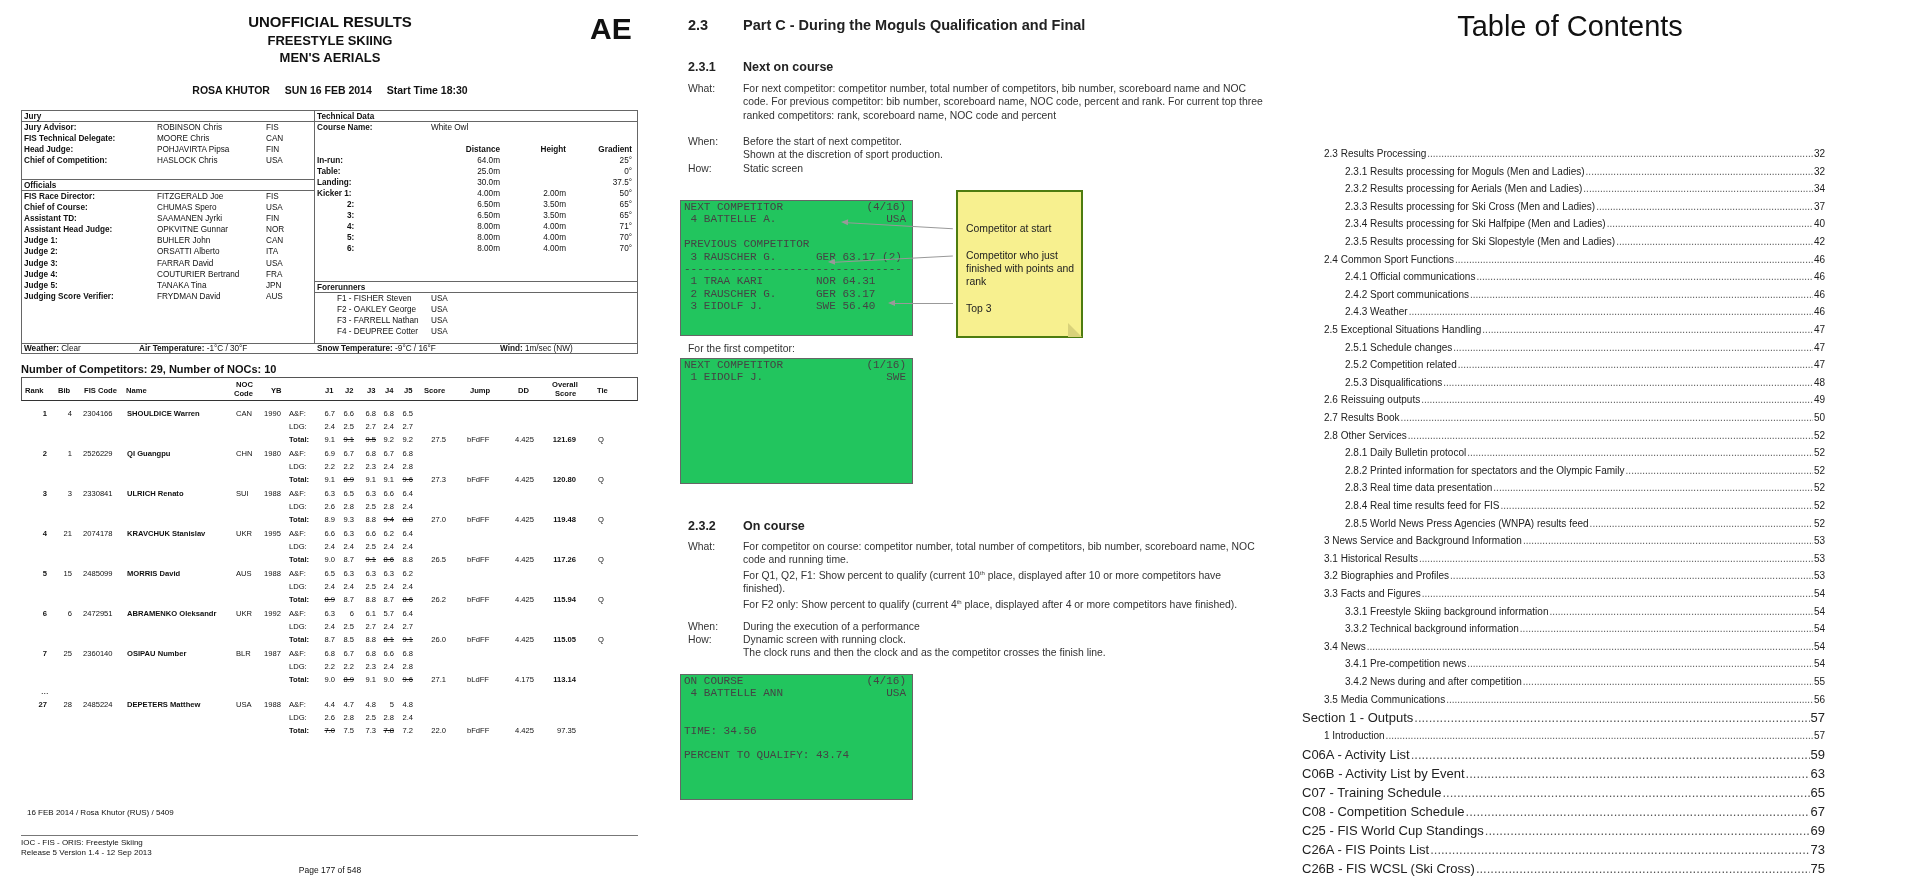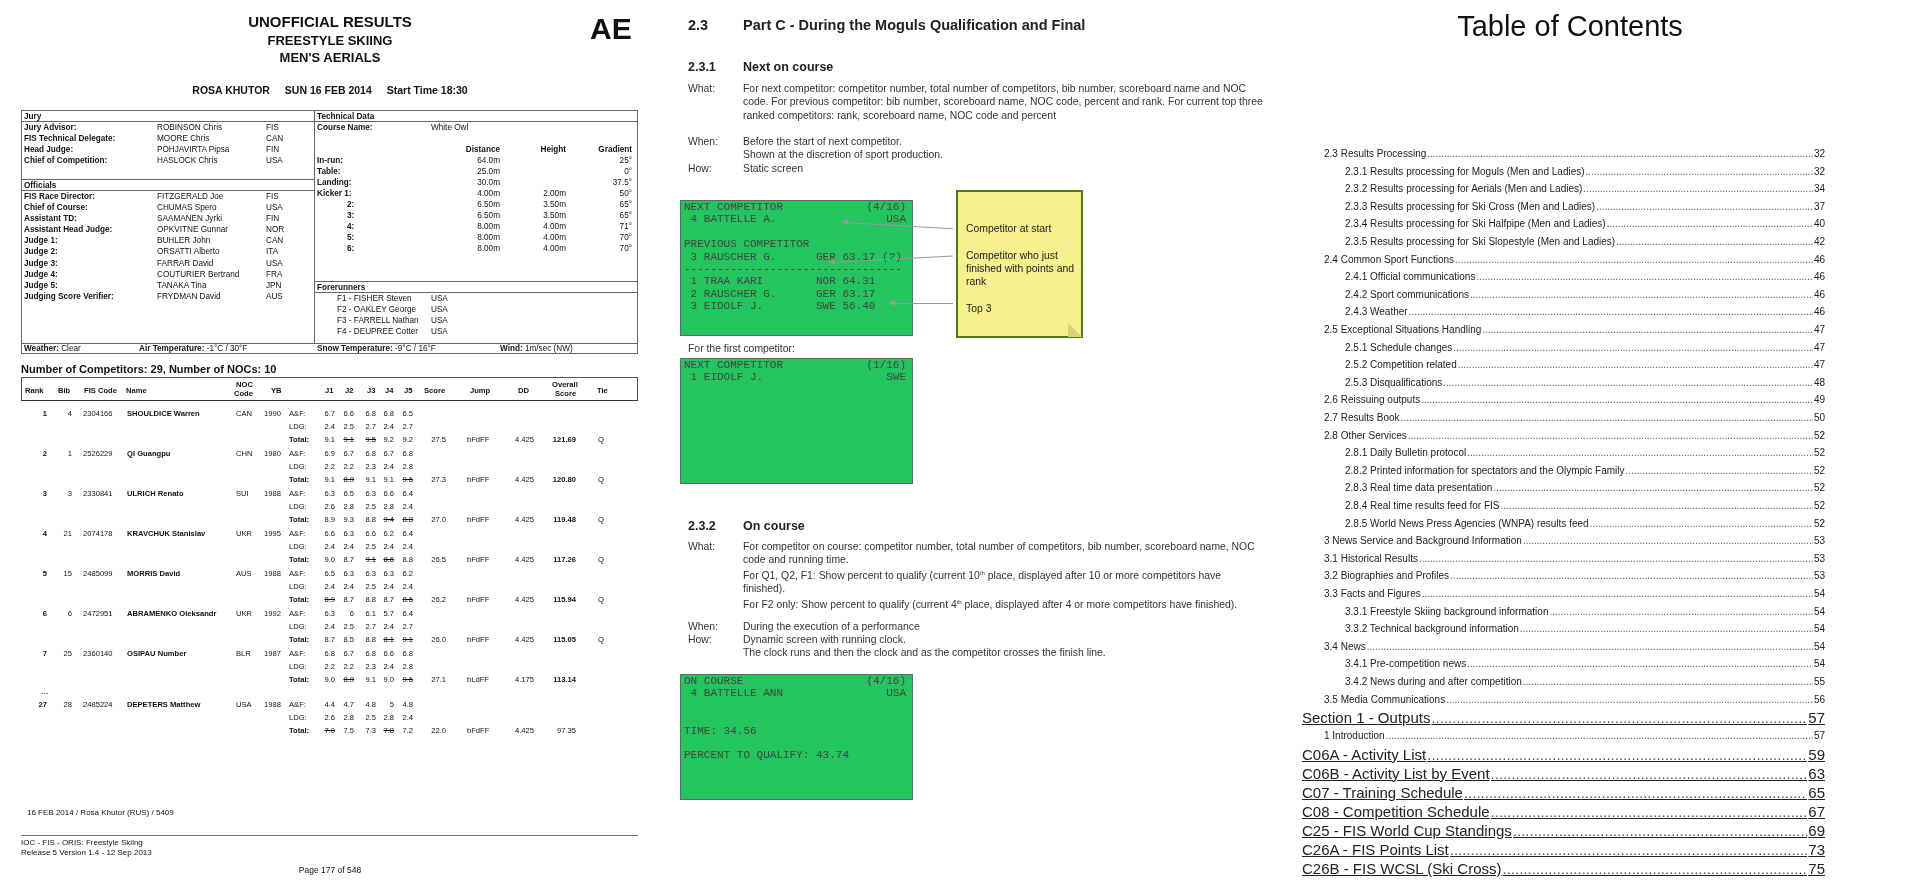--- a/index.html
+++ b/index.html
@@ -107,21 +107,21 @@
   .caption { position: absolute; font-size: 10.4px; color: #333; }
 
   
   .page-right { position: absolute; left: 1290px; top: 0; width: 630px; height: 890px; }
   .toc-title { position: absolute; left: 0; width: 560px; top: 10px; text-align: center; font-size: 29px; color: #111; }
   .toc-entry { position: absolute; display: flex; align-items: baseline; font-size: 10px; color: #222; height: 17.5px; line-height: 17.5px; }
   .toc-entry .t { white-space: nowrap; }
   .toc-entry .dots { flex: 1; overflow: hidden; white-space: nowrap; color: #555; margin: 0 1px; }
   .toc-entry .dots::after { content: "........................................................................................................................................................................................................................................................................"; }
   .toc-entry .p { white-space: nowrap; }
-  .toc-entry.lvl-big { font-size: 15px; height: 19px; line-height: 19px; text-decoration: underline; }
+  .toc-entry.lvl-big { font-size: 13px; height: 19px; line-height: 19px; }
 </style>
 </head>
 <body>
 
 <div class="page-left">
   <div class="hdr t2">FREESTYLE SKIING</div>
   <div class="hdr t1">UNOFFICIAL RESULTS</div>
   <div class="hdr t3">MEN'S AERIALS</div>
   <div class="hdr t5">
     <span>ROSA KHUTOR</span>

